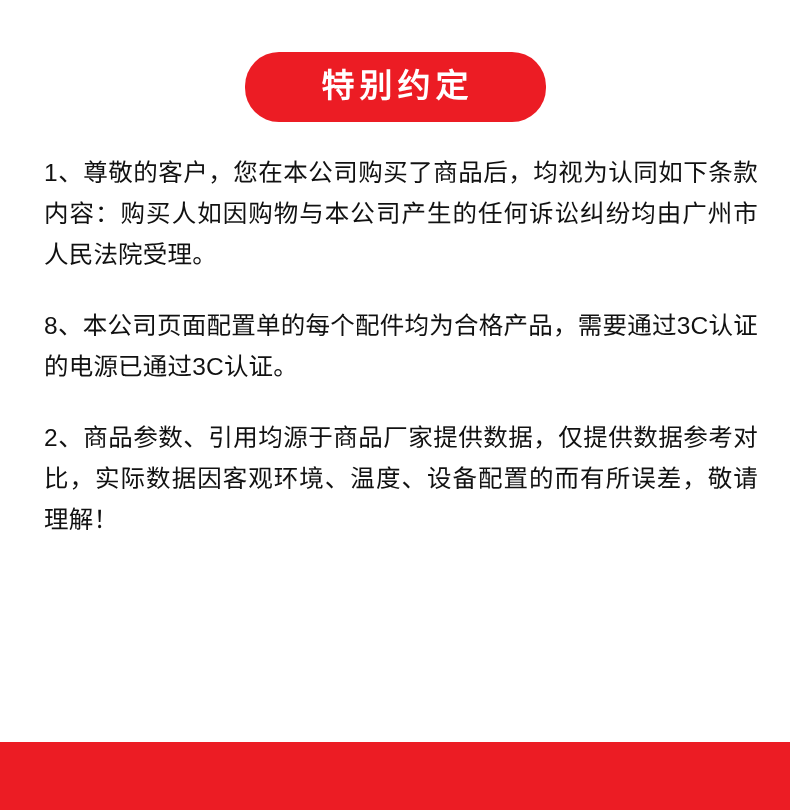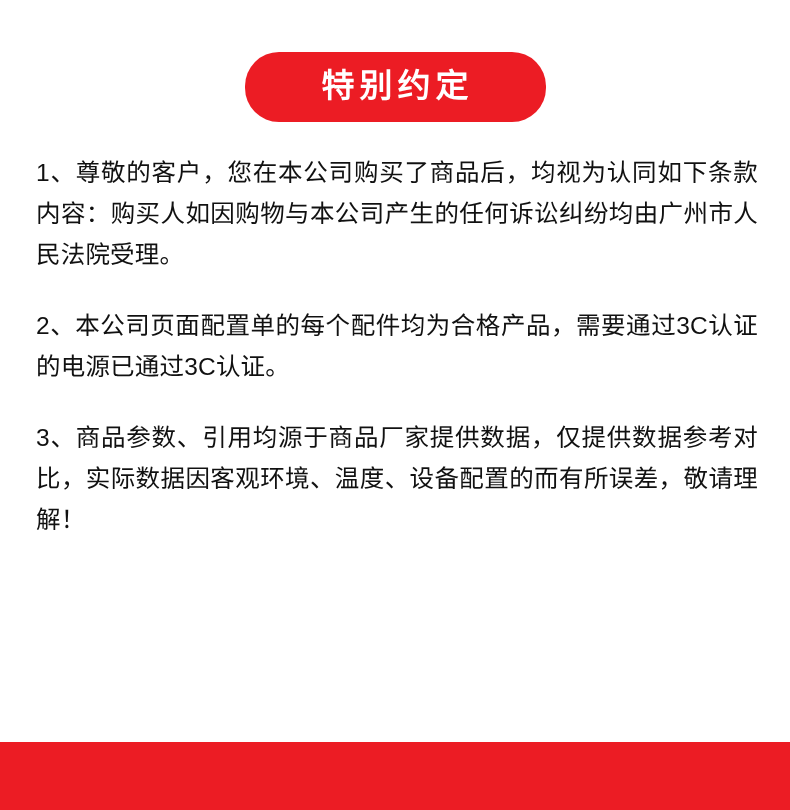--- a/index.html
+++ b/index.html
@@ -50,21 +50,21 @@
     position: absolute;
     left: 36px;
     top: 152px;
     width: 722px;
   }
   .para {
     color: #111111;
     font-size: 24.5px;
     line-height: 41px;
     letter-spacing: 0.2px;
-    margin: 0 0 30px 0;
+    margin: 0 0 30px 8px;
     text-align: justify;
     text-justify: inter-ideograph;
     word-break: break-all;
   }
   .para:last-child {
     margin-bottom: 0;
   }
   .bottom-strip {
     position: absolute;
     left: 0;
@@ -80,19 +80,19 @@
 <div class="page">
 
   <div class="white-panel"></div>
 
   <div class="title-wrap">
     <span class="title-pill">特别约定</span>
   </div>
 
   <div class="content">
     <p class="para">1、尊敬的客户，您在本公司购买了商品后，均视为认同如下条款内容：购买人如因购物与本公司产生的任何诉讼纠纷均由广州市人民法院受理。</p>
-    <p class="para">2、本公司页面配置单的每个配件均为合格产品，需要通过3C认证的电源已通过3C认证。</p>
-    <p class="para">3、商品参数、引用均源于商品厂家提供数据，仅提供数据参考对比，实际数据因客观环境、温度、设备配置的而有所误差，敬请理解！</p>
+    <p class="para">8、本公司页面配置单的每个配件均为合格产品，需要通过3C认证的电源已通过3C认证。</p>
+    <p class="para">2、商品参数、引用均源于商品厂家提供数据，仅提供数据参考对比，实际数据因客观环境、温度、设备配置的而有所误差，敬请理解！</p>
   </div>
 
   <div class="bottom-strip"></div>
 
 </div>
 
 </body></html>

